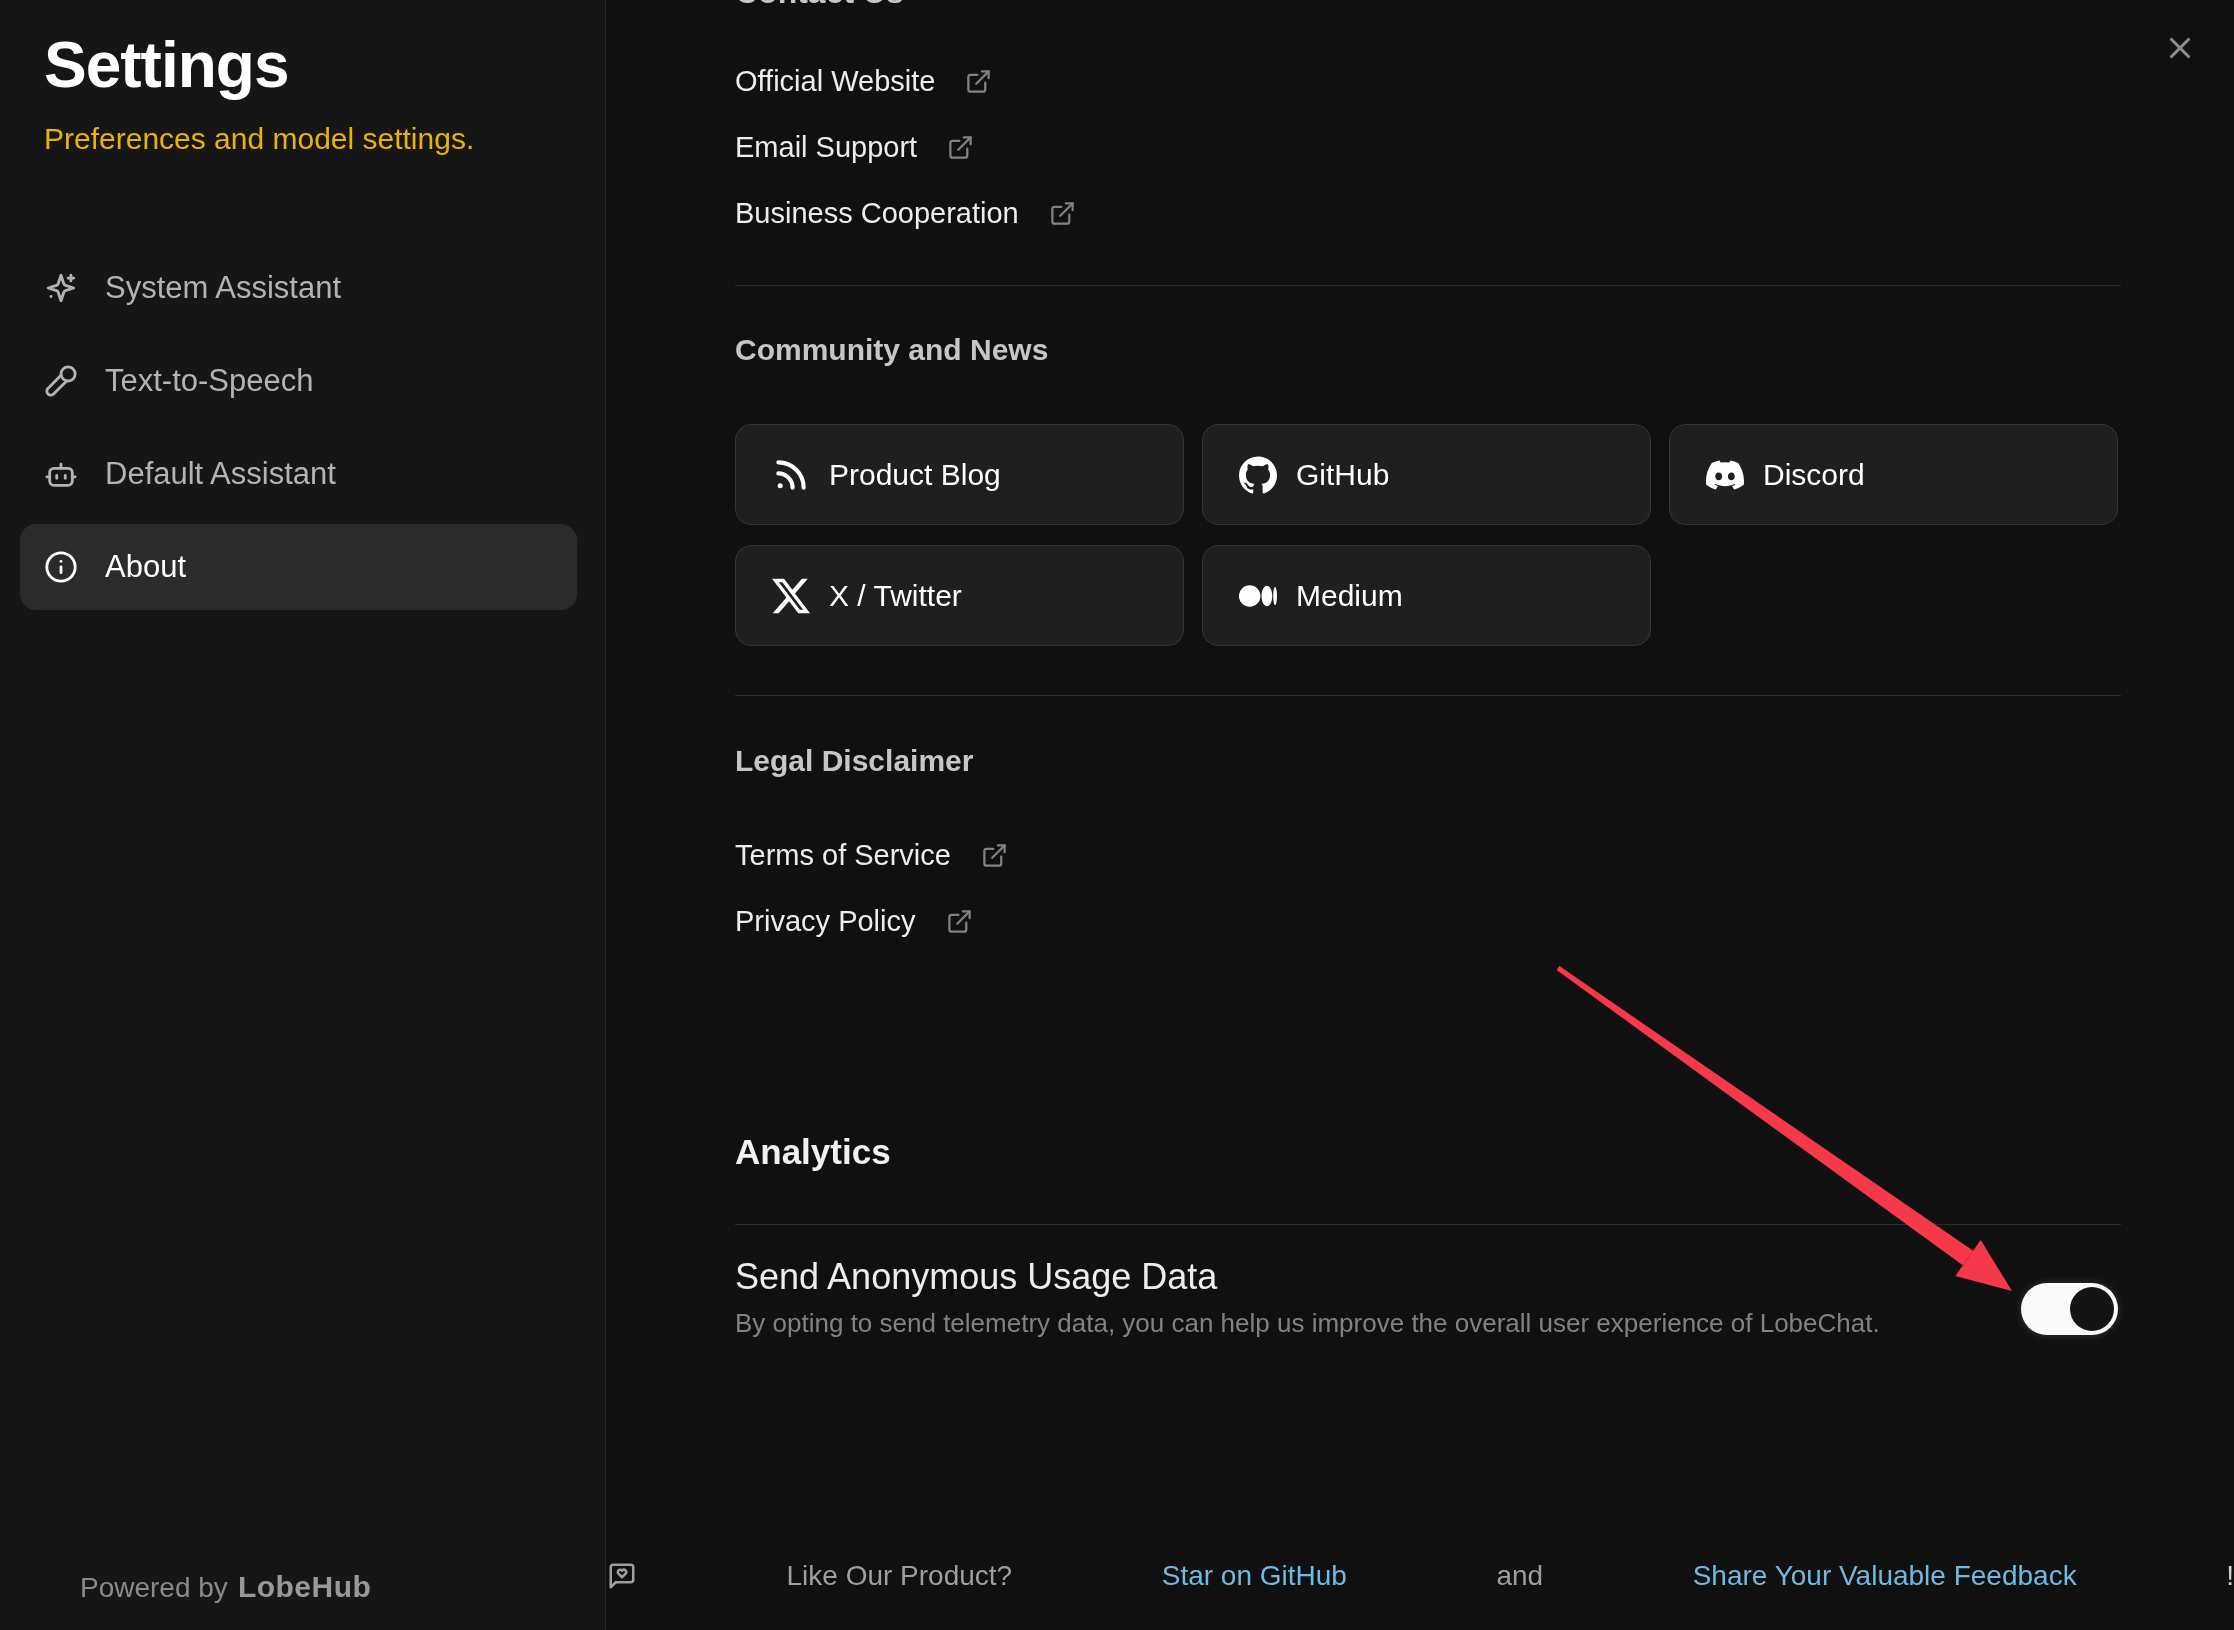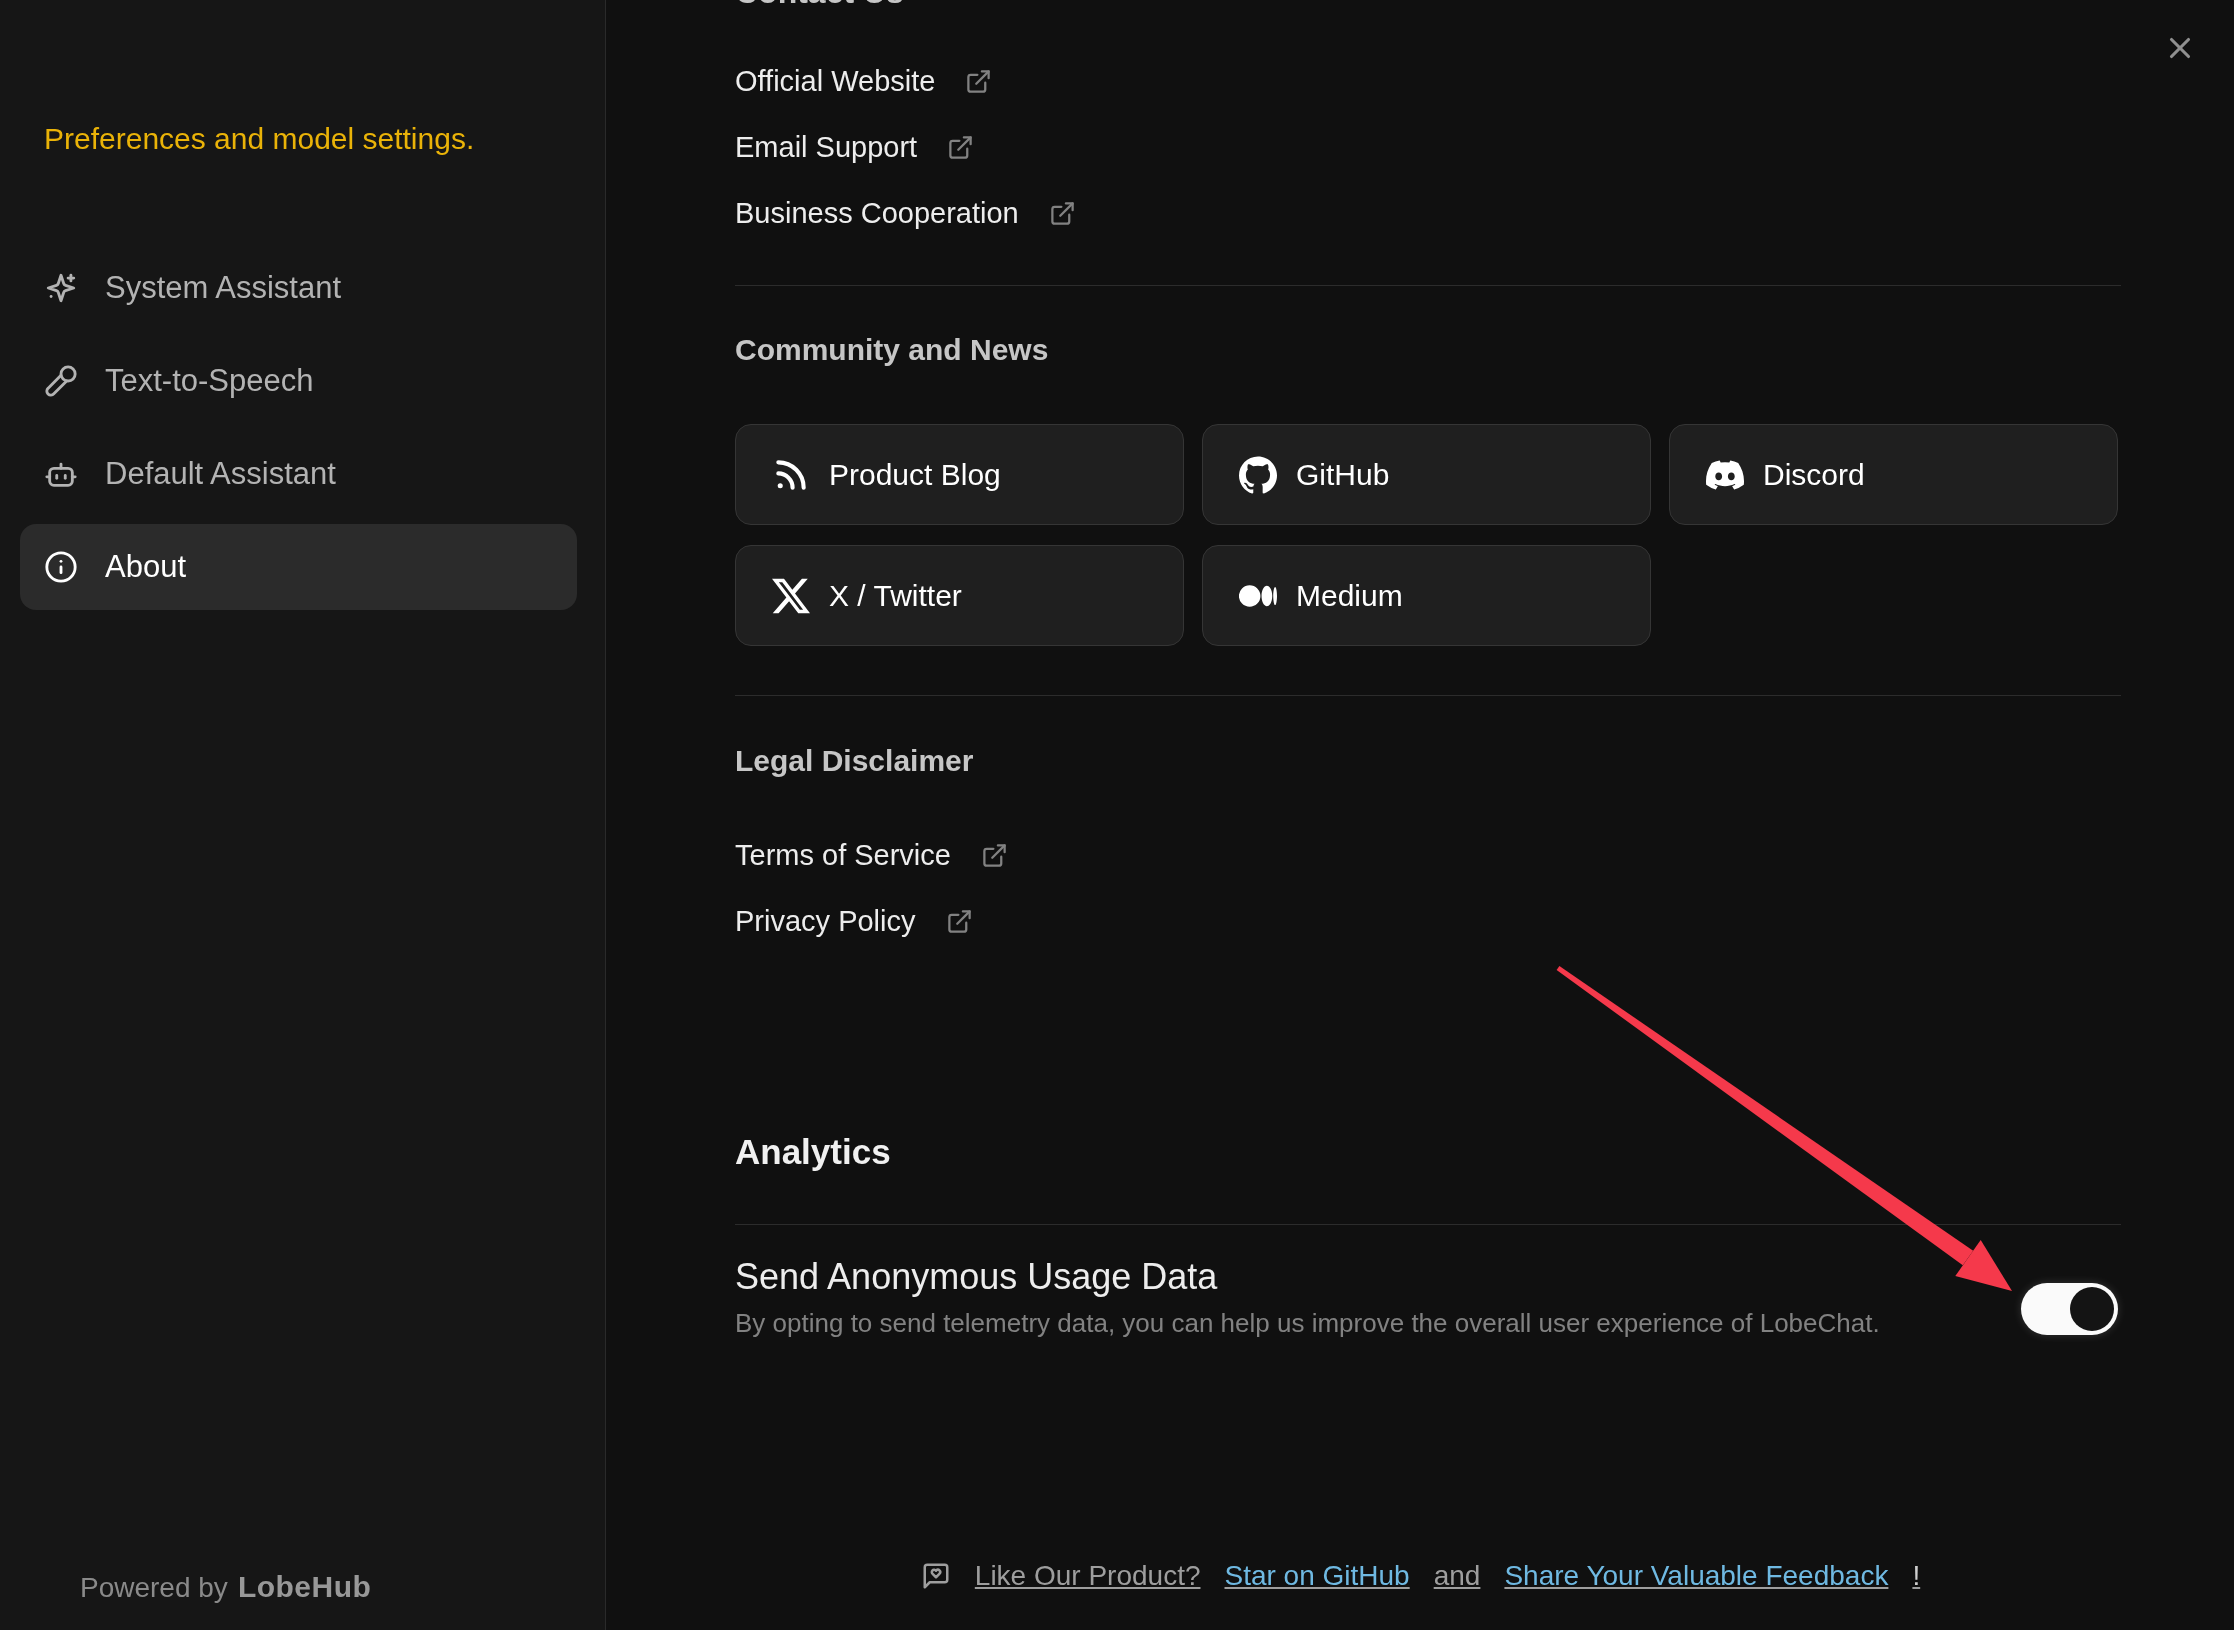--- a/index.html
+++ b/index.html
@@ -76,33 +76,34 @@
     border-radius:26px; background:#fafafa; cursor:pointer;
     box-shadow:0 0 10px rgba(255,255,255,.15);
   }
   .toggle .knob {
     position:absolute; right:4px; top:4px; width:44px; height:44px;
     border-radius:50%; background:#141414;
   }
 
   .page-footer {
     position:absolute; left:0; right:0; top:1560px;
-    display:flex; justify-content:center; align-items:center; gap:24px;
-    font-size:28px; color:#9e9e9e;text-decoration:underline;
+    display:flex; justify-content:space-between; align-items:center; gap:24px;
+    font-size:28px; color:#9e9e9e;
   }
   .page-footer svg { width:30px; height:30px; color:#9e9e9e; }
   .page-footer .blue { color:#6fb9e2; cursor:pointer; }
   .page-footer .suffix { color:#cfcfcf; }
 
   .arrow-overlay { position:absolute; left:0; top:0; width:2234px; height:1630px; pointer-events:none; z-index:5; }
 </style>
 </head>
 <body>
 
 <aside class="sidebar">
+  <h1 class="sidebar-title">Settings</h1>
   <div class="sidebar-subtitle">Preferences and model settings.</div>
 
   <nav class="menu">
     <div class="menu-item">
       <svg viewBox="0 0 24 24" fill="none" stroke="currentColor" stroke-width="2" stroke-linecap="round" stroke-linejoin="round">
           <path d="M12 3l1.9 5.8a2 2 0 0 0 1.3 1.3L21 12l-5.8 1.9a2 2 0 0 0-1.3 1.3L12 21l-1.9-5.8a2 2 0 0 0-1.3-1.3L3 12l5.8-1.9a2 2 0 0 0 1.3-1.3Z"></path>
           <path d="M19 3v4"></path>
           <path d="M21 5h-4"></path>
           <path d="M5 18h.01"></path>
         </svg>

